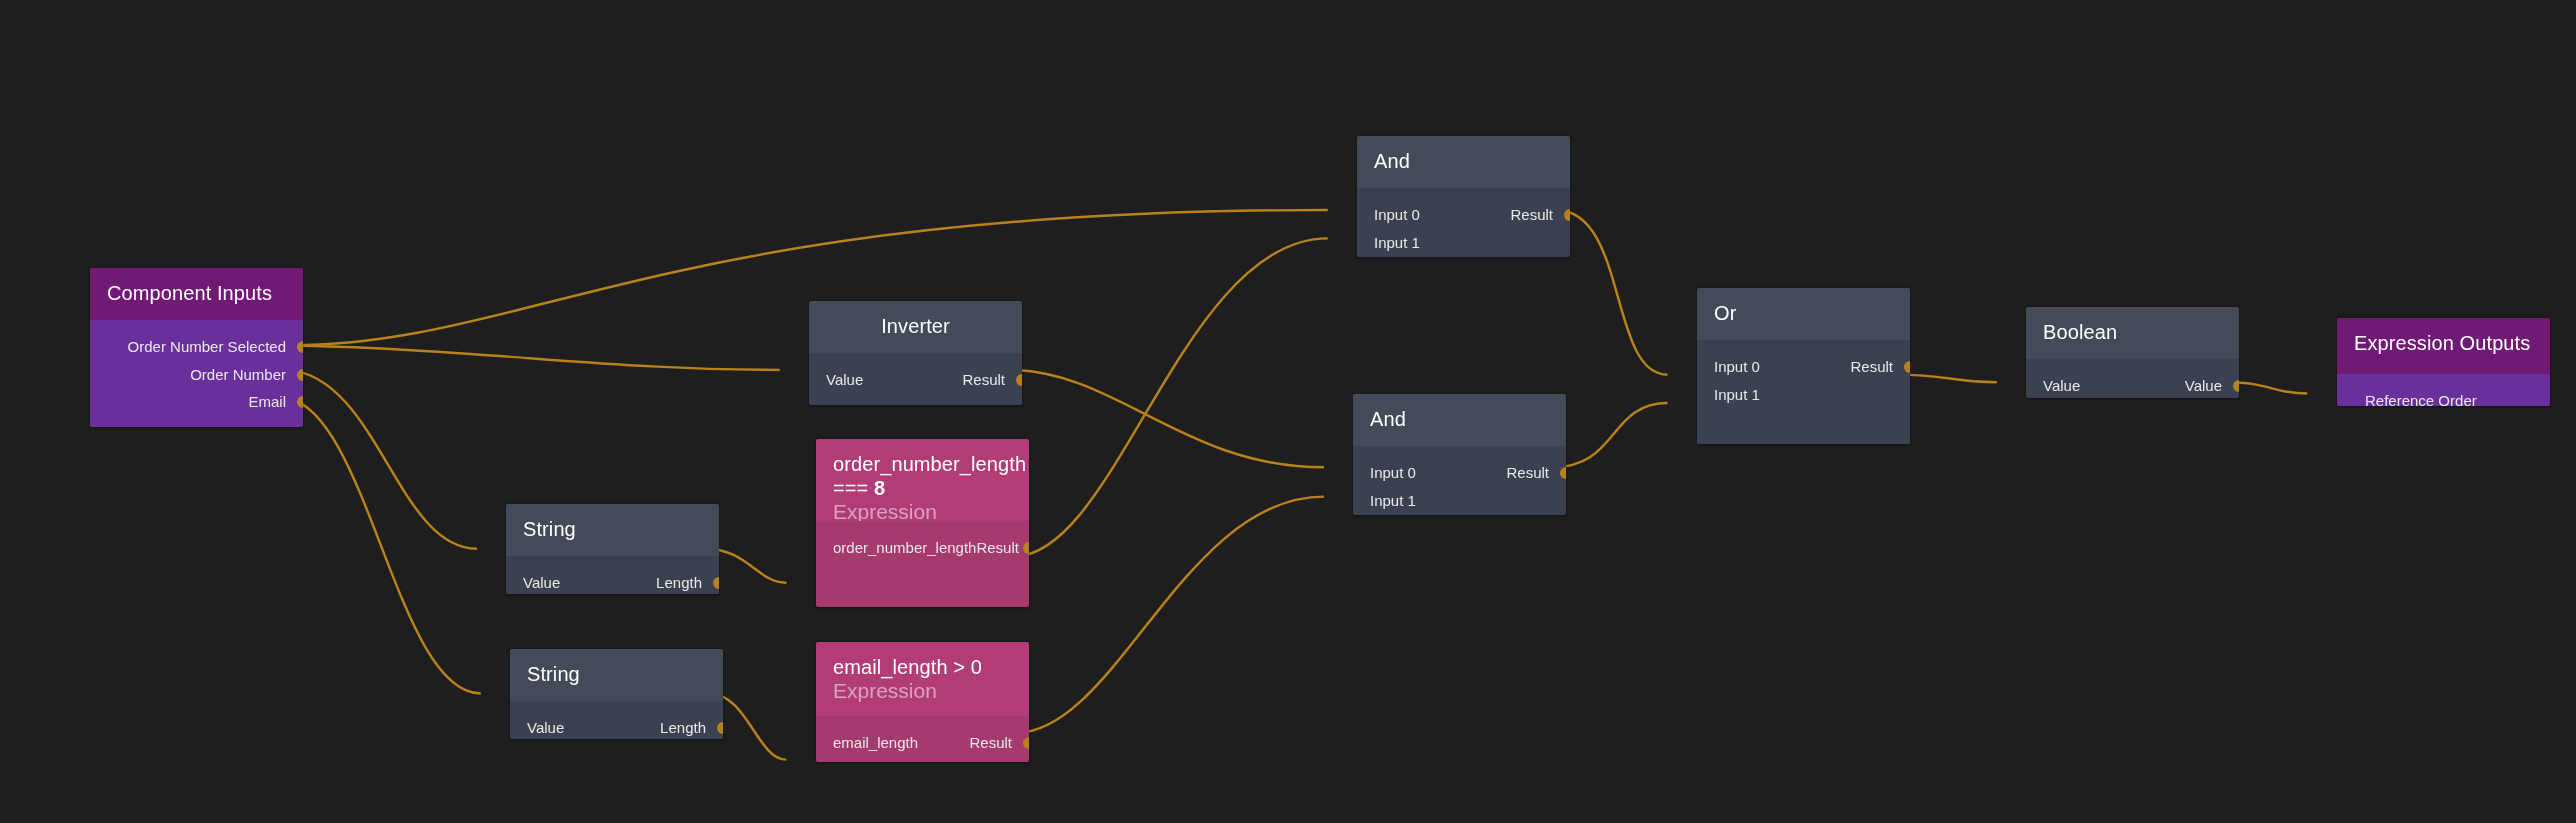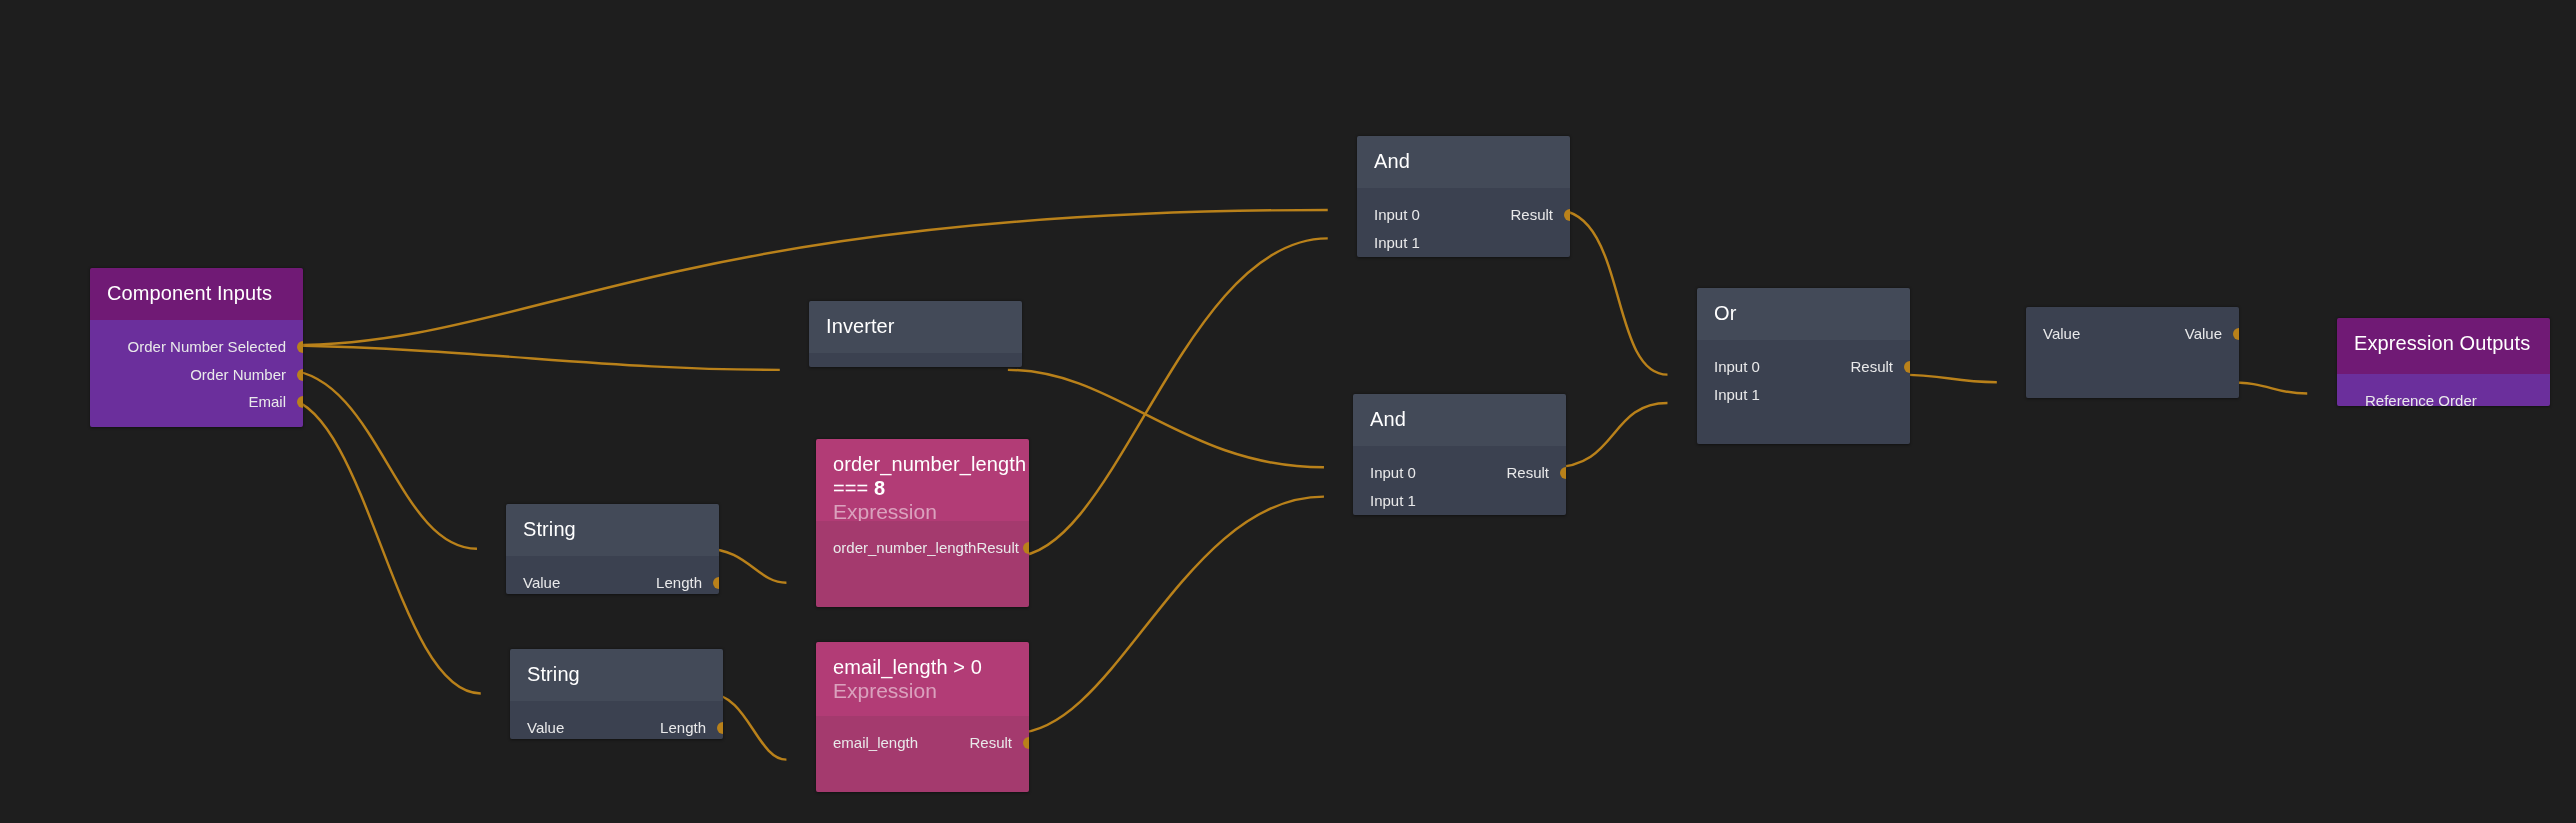--- a/index.html
+++ b/index.html
@@ -125,21 +125,21 @@
           <div class="port-row">
             <span class="port-label out">Order Number</span>
             <span class="dot" style="right: -6.6px; top: 8px;"></span>
           </div>
           <div class="port-row">
             <span class="port-label out">Email</span>
             <span class="dot" style="right: -6.6px; top: 8px;"></span>
           </div>
         </div>
       </div>
-      <div class="node theme-slate" style="left: 789px; top: 301px; width: 213px; height: 66px;">
+      <div class="node theme-slate" style="left: 789px; top: 301px; width: 213px; height: 104px; text-align: center;">
         <div class="node-header" style="height: 52px;">
           <div class="node-title">Inverter</div>
         </div>
         <div class="node-body">
           <div class="port-row">
             <span class="port-label">Value</span>
             <span class="port-label out">Result</span>
             <span class="dot" style="right: -6.6px; top: 8px;"></span>
           </div>
         </div>
@@ -175,21 +175,21 @@
           <div class="node-subtitle">Expression</div>
         </div>
         <div class="node-body">
           <div class="port-row">
             <span class="port-label">order_number_length</span>
             <span class="port-label out">Result</span>
             <span class="dot" style="right: -6.6px; top: 8px;"></span>
           </div>
         </div>
       </div>
-      <div class="node theme-pink" style="left: 796px; top: 642px; width: 213px; height: 150px;">
+      <div class="node theme-pink" style="left: 796px; top: 642px; width: 213px; height: 120px;">
         <div class="node-header" style="height: 74px;">
           <div class="node-title">email_length &gt; 0</div>
           <div class="node-subtitle">Expression</div>
         </div>
         <div class="node-body">
           <div class="port-row">
             <span class="port-label">email_length</span>
             <span class="port-label out">Result</span>
             <span class="dot" style="right: -6.6px; top: 8px;"></span>
           </div>
@@ -234,20 +234,23 @@
             <span class="port-label">Input 0</span>
             <span class="port-label out">Result</span>
             <span class="dot" style="right: -6.6px; top: 8px;"></span>
           </div>
           <div class="port-row">
             <span class="port-label">Input 1</span>
           </div>
         </div>
       </div>
       <div class="node theme-slate" style="left: 2006px; top: 307px; width: 213px; height: 91px;">
+        <div class="node-header" style="height: 52px;">
+          <div class="node-title">Boolean</div>
+        </div>
         <div class="node-body">
           <div class="port-row">
             <span class="port-label">Value</span>
             <span class="port-label out">Value</span>
             <span class="dot" style="right: -6.6px; top: 8px;"></span>
           </div>
         </div>
       </div>
       <div class="node theme-purple" style="left: 2317px; top: 318px; width: 213px; height: 88px;">
         <div class="node-header" style="height: 56px;">

